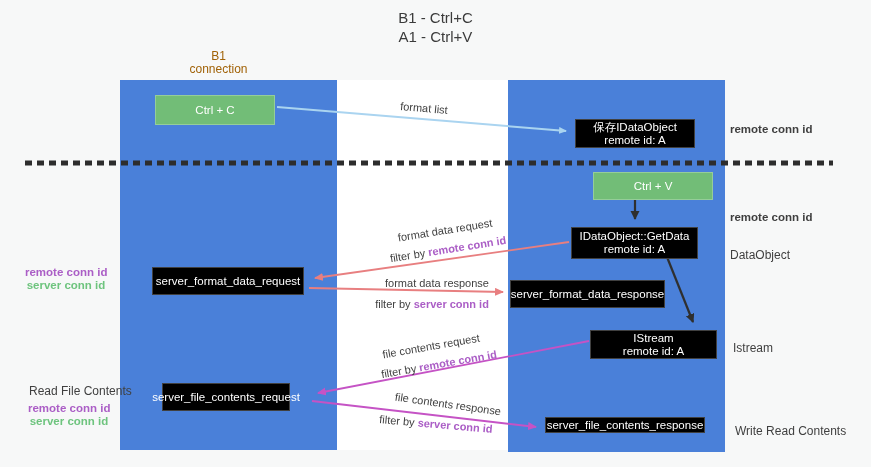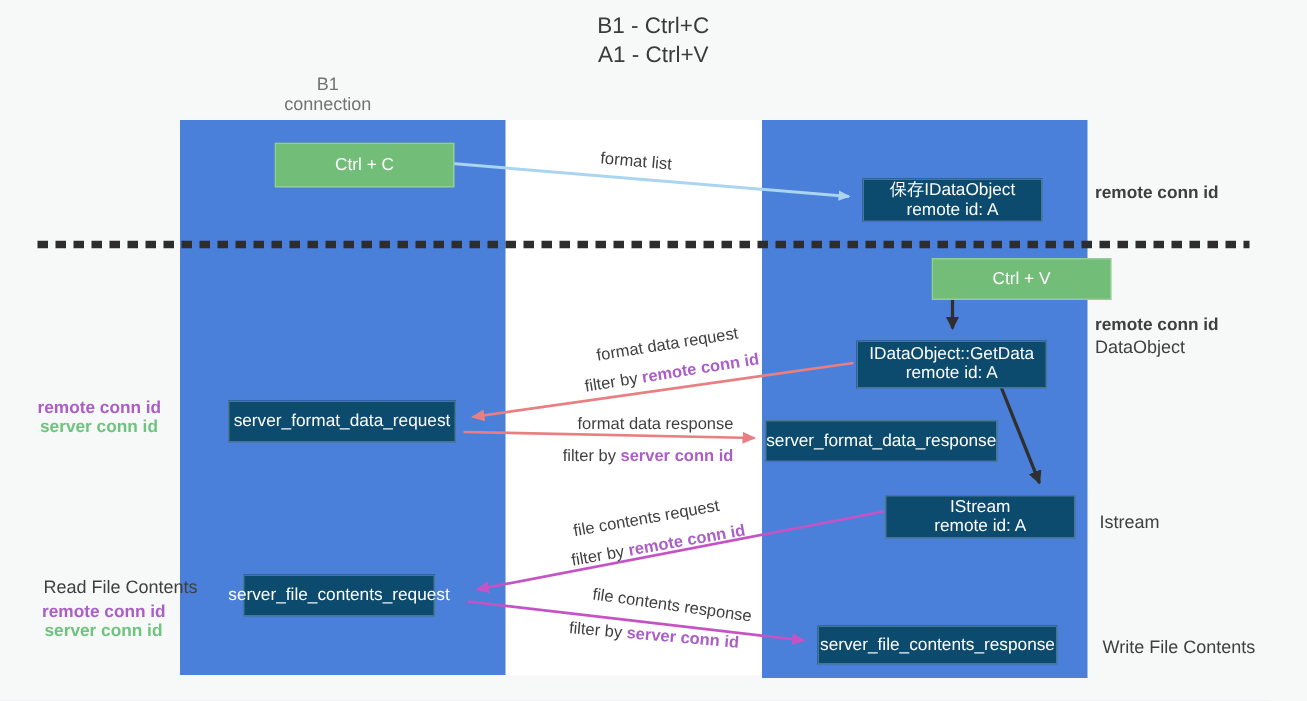--- a/index.html
+++ b/index.html
@@ -8,34 +8,34 @@
     background:#f7f8f8;overflow:hidden;
     font-family:Liberation Sans, sans-serif;
     -webkit-font-smoothing:antialiased;
   }
   .title{
     position:absolute;left:0;top:8px;width:871px;text-align:center;
     font-size:15px;line-height:19px;color:#3b3b3b;
   }
   .col-header{
     position:absolute;top:50px;width:217px;text-align:center;
-    font-size:12px;line-height:13px;color:#737373;
+    font-size:12px;line-height:13px;color:#a16207;
   }
   .lane-gap{position:absolute;left:337px;top:80px;width:171px;height:370px;background:#ffffff;}
   .column{position:absolute;top:80px;width:217px;background:#4a80d9;}
   .col-b1{left:120px;height:370px;}
   .col-a1{left:508px;height:372px;}
   .svg-layer{position:absolute;left:0;top:0;pointer-events:none;}
   .box{
     position:absolute;display:flex;flex-direction:column;align-items:center;justify-content:center;
     color:#ffffff;font-size:11.5px;line-height:13px;text-align:center;
     box-shadow:0 0 0 1px rgba(255,255,255,0.25) inset;
   }
-  .box.green{background:#72bd77;margin-left:28px;}
-  .box.orange{background:#0c4a6e;}
+  .box.green{background:#72bd77;}
+  .box.orange{background:#000000;}
   .alabel{
     position:absolute;white-space:nowrap;font-size:11px;color:#3f3f3f;
     transform-origin:center center;
   }
   .center{transform:translate(-50%,-50%);}
   .purple{color:#ab5ec6;font-weight:bold;}
   .greentx{color:#6ec47e;font-weight:bold;}
   .side{position:absolute;white-space:nowrap;font-size:12px;color:#3f3f3f;}
   .side.small{font-size:11.5px;line-height:13px;}
   .pairblock{width:82px;text-align:center;line-height:13px;font-size:11.5px;}
@@ -114,21 +114,21 @@
 
   <div class="box orange" style="left:590px;top:330px;width:127px;height:29px;">
     <span>IStream</span>
     <span>remote id: A</span>
   </div>
 
   <div class="box orange" style="left:162px;top:383px;width:128px;height:28px;">
     <span>server_file_contents_request</span>
   </div>
 
-  <div class="box orange" style="left:545px;top:417px;width:160px;height:26px;">
+  <div class="box orange" style="left:545px;top:417px;width:160px;height:16px;">
     <span>server_file_contents_response</span>
   </div>
 
   <div class="alabel center" style="left:424px;top:108px;transform:translate(-50%,-50%) rotate(5deg);">format list</div>
 
   <div class="alabel center" style="left:445px;top:230px;transform:translate(-50%,-50%) rotate(-9deg);">format data request</div>
   <div class="alabel center" style="left:448px;top:249px;transform:translate(-50%,-50%) rotate(-9deg);">
     <span>filter by</span>
     <span class="purple">remote conn id</span>
   </div>
@@ -146,23 +146,23 @@
   </div>
 
   <div class="alabel center" style="left:448px;top:404px;transform:translate(-50%,-50%) rotate(8deg);">file contents response</div>
   <div class="alabel center" style="left:436px;top:424px;transform:translate(-50%,-50%) rotate(5deg);">
     <span>filter by</span>
     <span class="purple">server conn id</span>
   </div>
 
   <div class="side small purple" style="left:730px;top:123px;">remote conn id</div>
   <div class="side small purple" style="left:730px;top:211px;">remote conn id</div>
-  <div class="side" style="left:730px;top:224px;">DataObject</div>
+  <div class="side" style="left:730px;top:248px;">DataObject</div>
   <div class="side" style="left:733px;top:341px;">Istream</div>
-  <div class="side" style="left:735px;top:424px;">Write File Contents</div>
+  <div class="side" style="left:735px;top:424px;">Write Read Contents</div>
 
   <div class="side small pairblock" style="left:25px;top:266px;">
     <div class="purple">remote conn id</div>
     <div class="greentx">server conn id</div>
   </div>
   <div class="side" style="left:29px;top:384px;">Read File Contents</div>
   <div class="side small pairblock" style="left:28px;top:402px;">
     <div class="purple">remote conn id</div>
     <div class="greentx">server conn id</div>
   </div>

